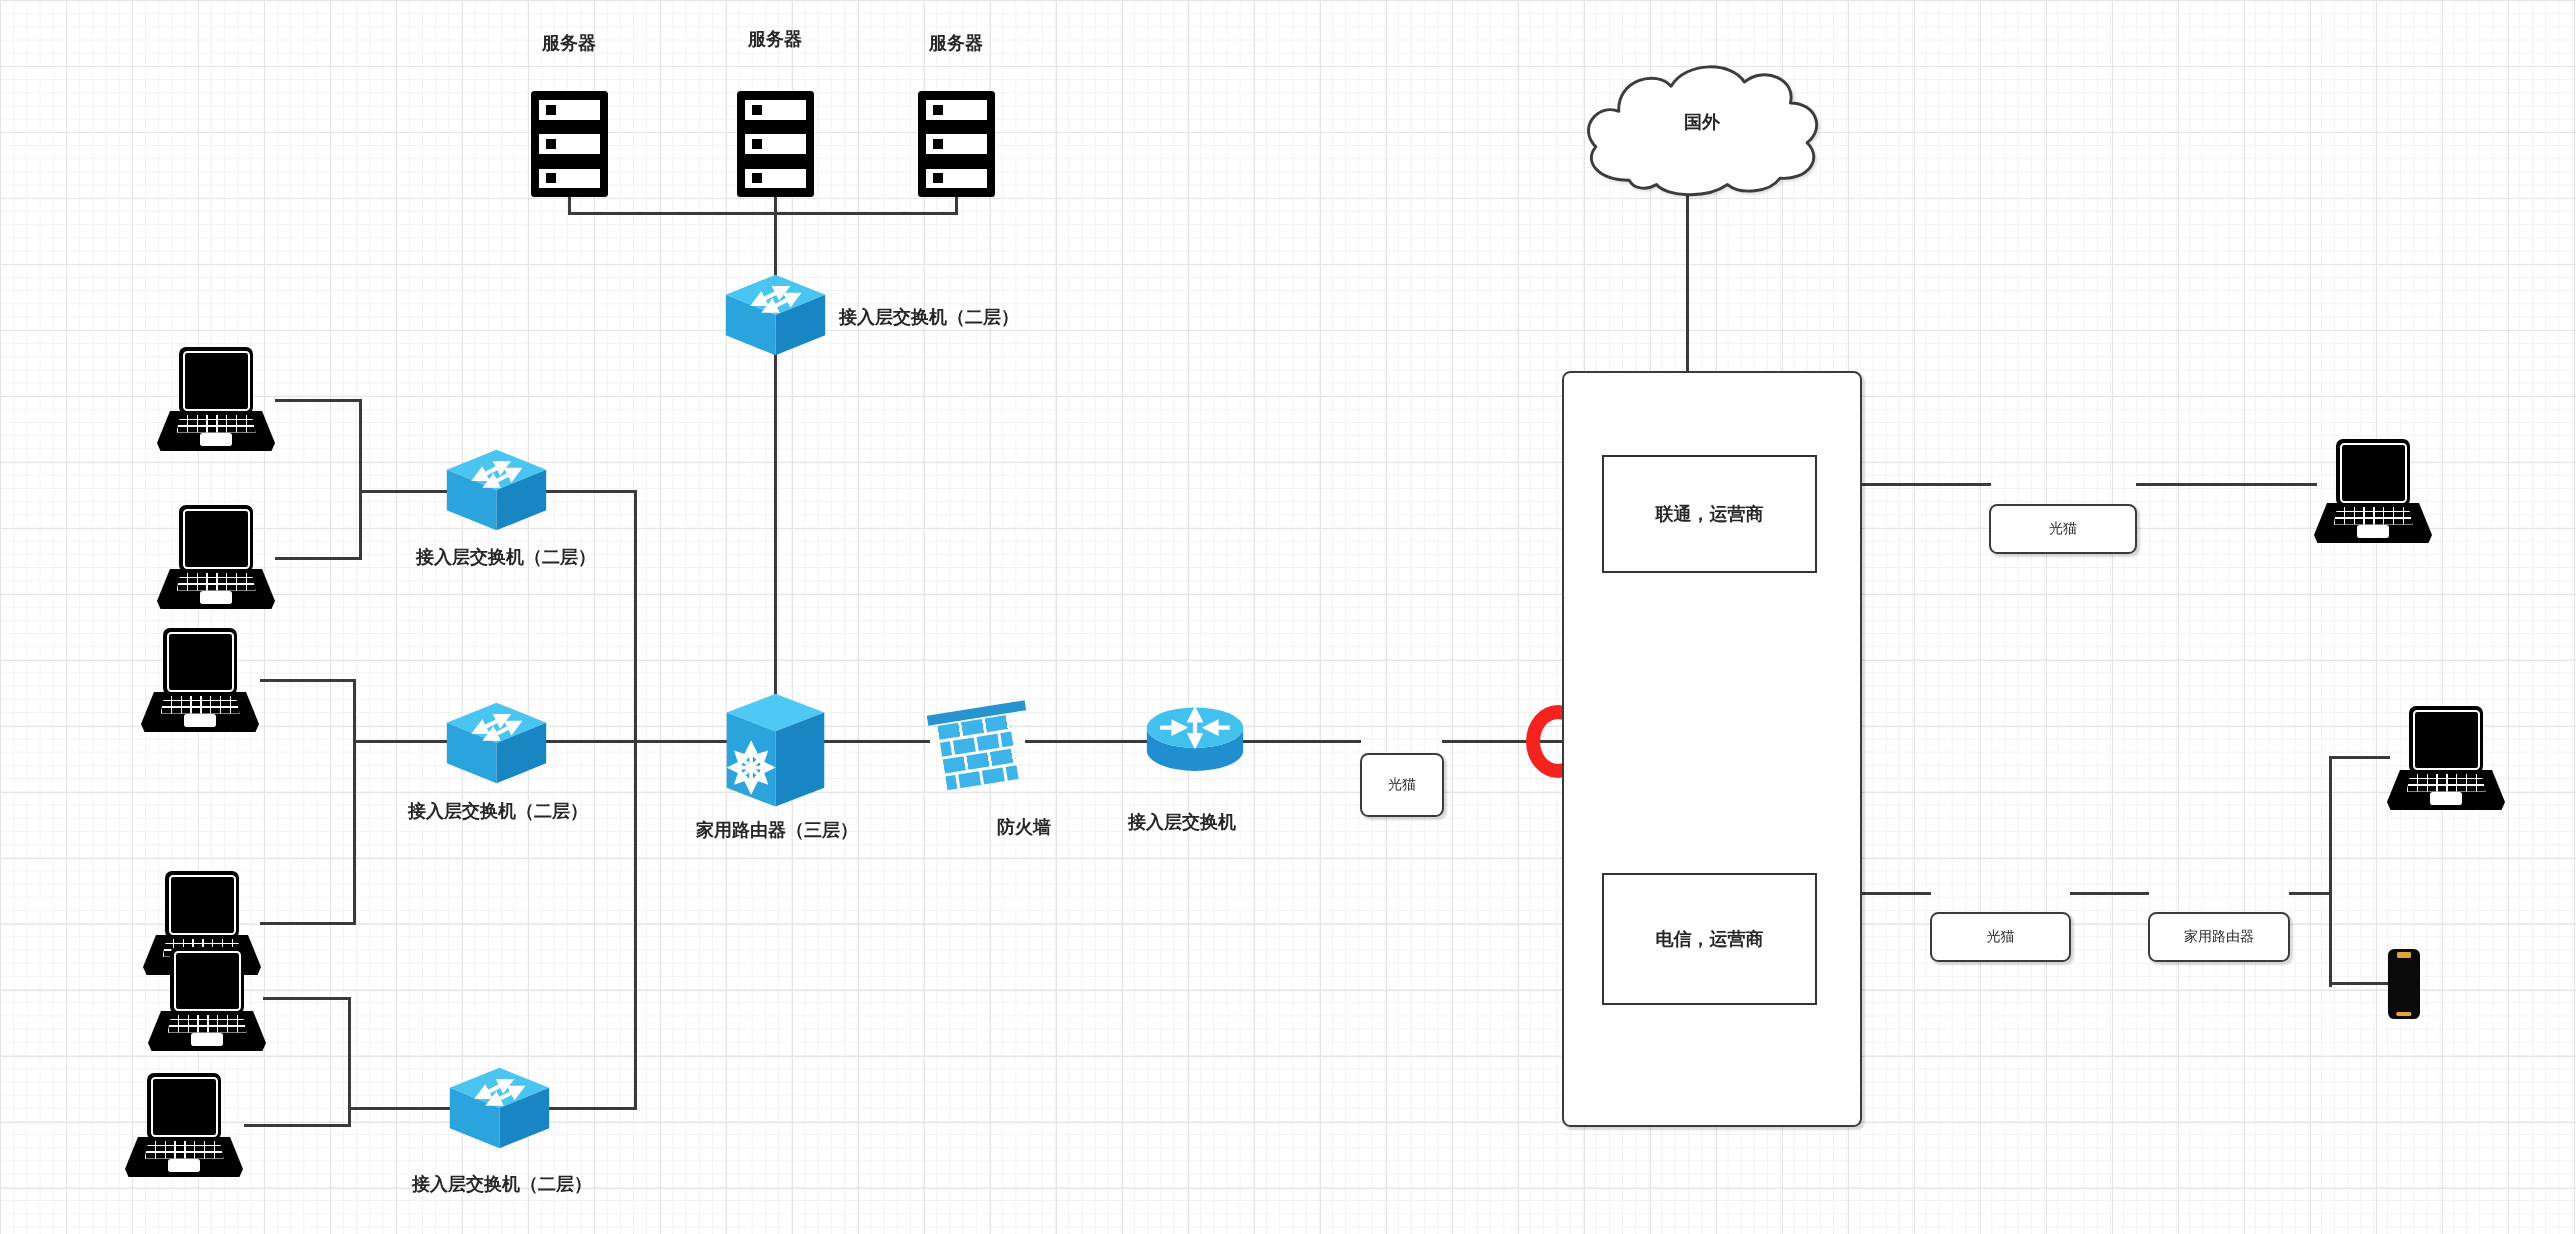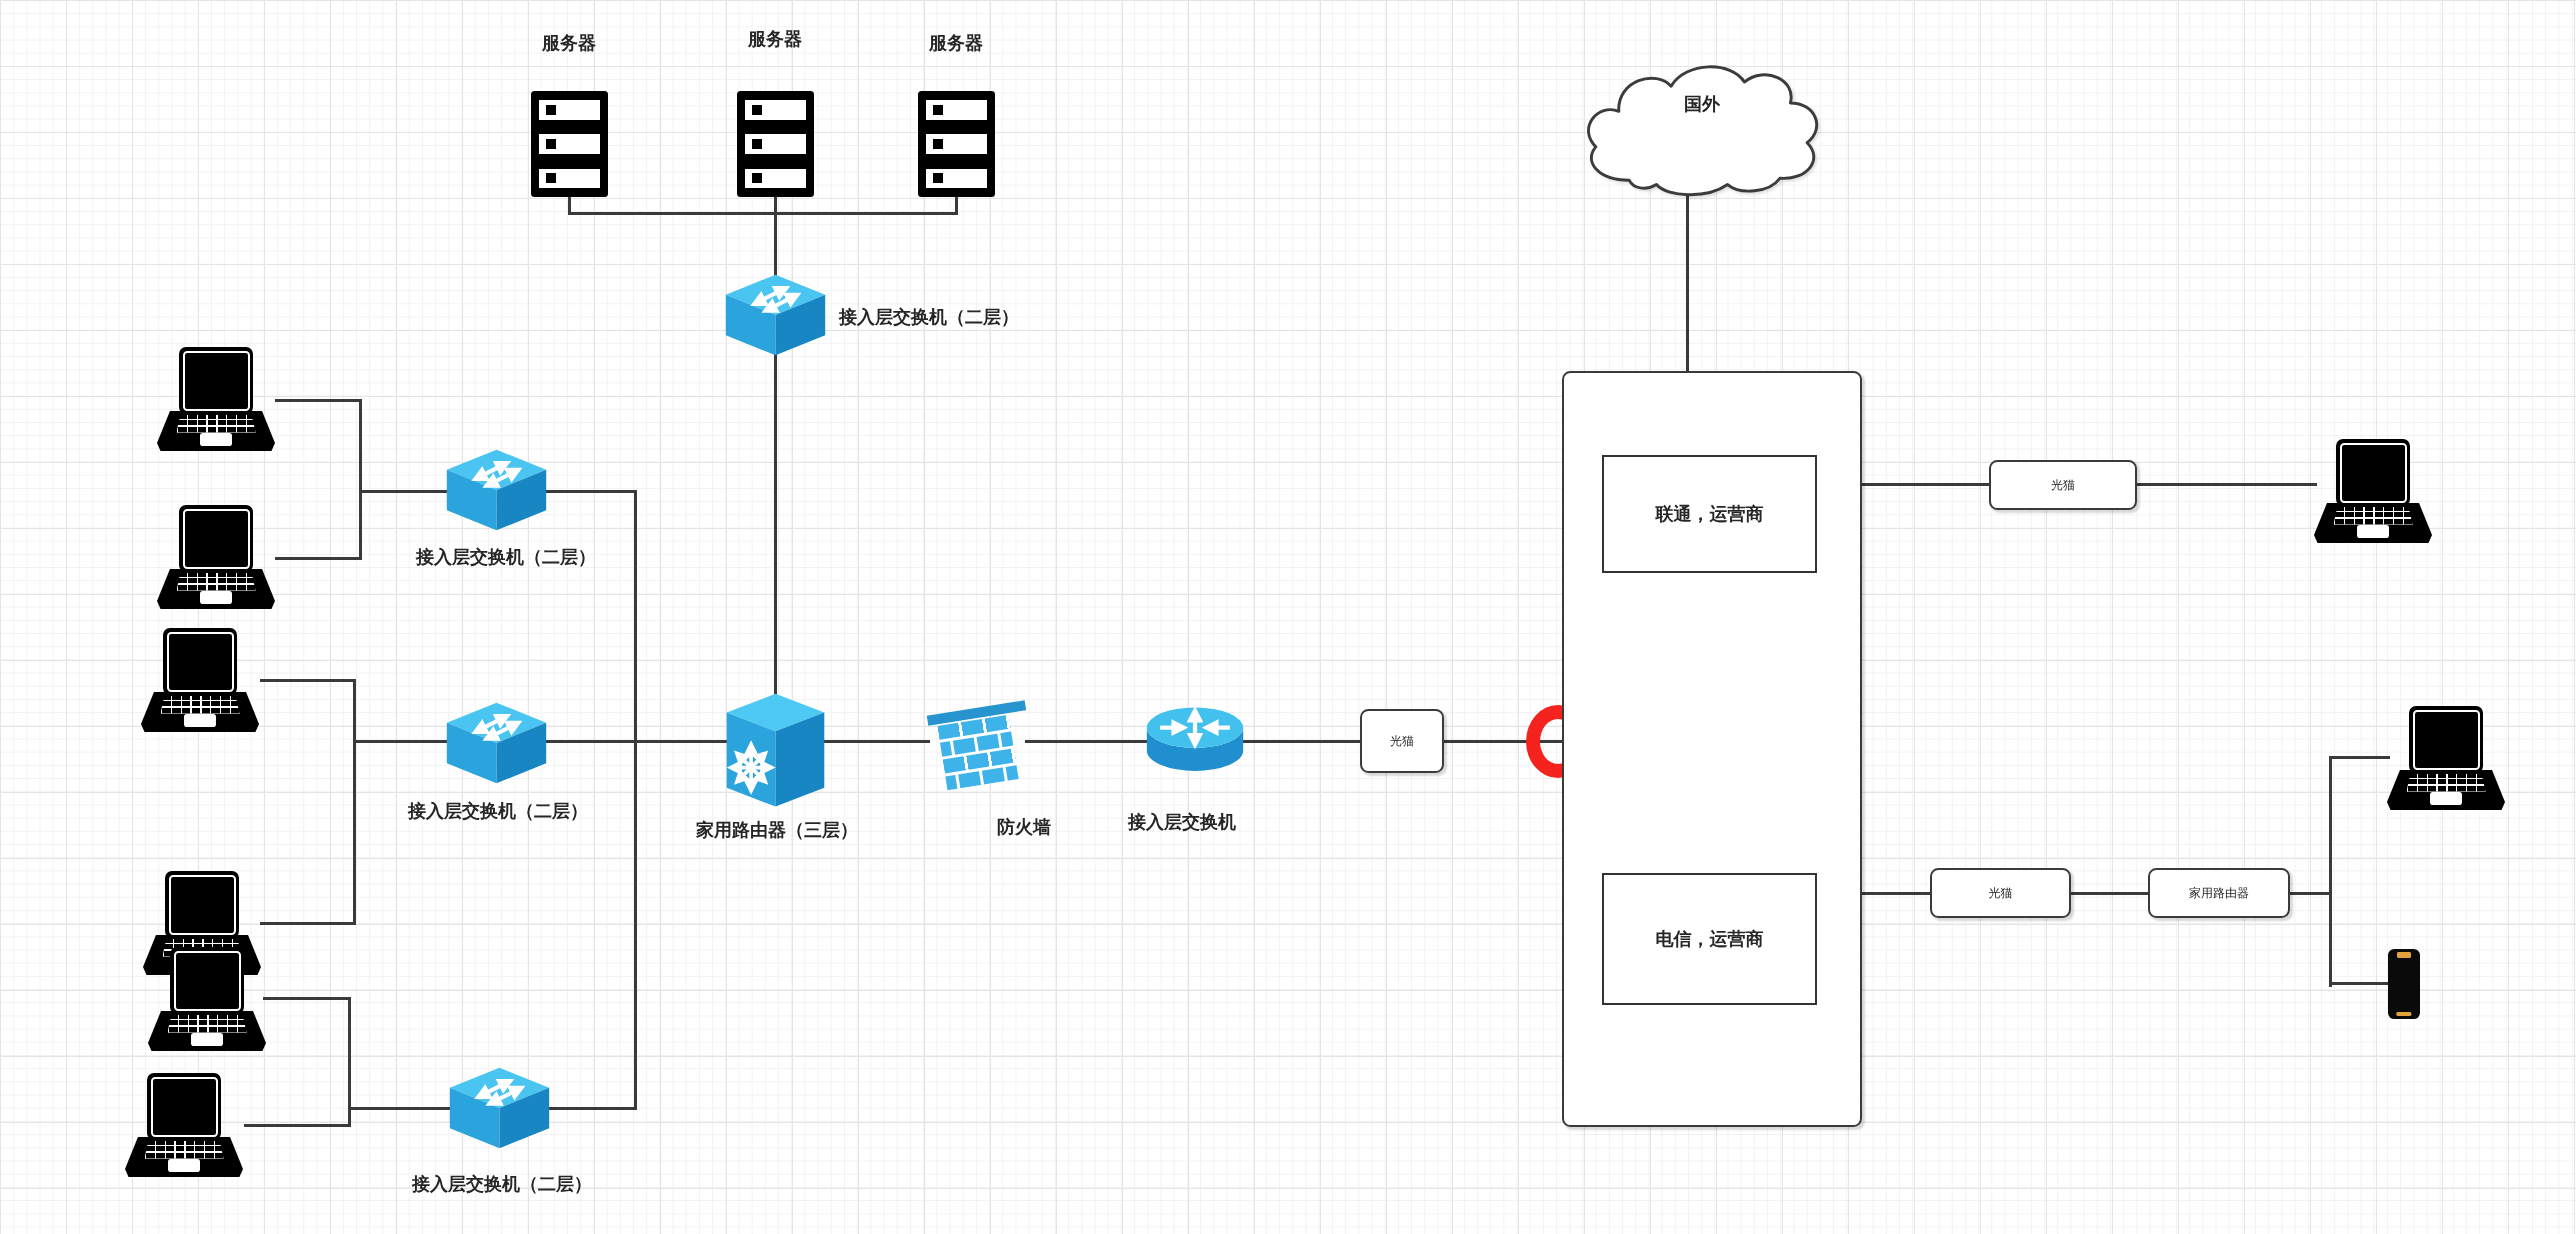--- a/index.html
+++ b/index.html
@@ -14,21 +14,21 @@
     background-size:66px 66px,66px 66px,13.2px 13.2px,13.2px 13.2px;
     font-family:Liberation Serif, serif;
   }
   .ln{position:absolute;background:#3a3a3a;}
   .lbl{position:absolute;transform:translate(-50%,-50%);font-size:18px;font-weight:600;color:#262626;white-space:nowrap;}
   .lbl-left{transform:translate(0,-50%);}
   
   .wbox{position:absolute;background:#fff;border:2.8px solid #3a3a3a;border-radius:8.4px;
         display:flex;align-items:center;justify-content:center;
         box-shadow:2.1px 2.1px 2.1px rgba(0,0,0,0.15);box-sizing:border-box;
-        font-size:12px;font-weight:500;color:#262626;white-space:nowrap;}
+        font-size:14px;font-weight:500;color:#262626;white-space:nowrap;margin-top:44px;}
   .bigbox{position:absolute;background:#fff;border:2.1px solid #3a3a3a;border-radius:8.4px;
         box-shadow:2.1px 2.1px 2.1px rgba(0,0,0,0.15);box-sizing:border-box;}
   .ispbox{position:absolute;background:#fff;border:2.8px solid #333;border-radius:0;
         display:flex;align-items:center;justify-content:center;
         font-size:18px;font-weight:600;color:#262626;white-space:nowrap;box-sizing:border-box;}
   
   .ring{position:absolute;width:36px;height:45px;border:14px solid #f5231d;border-radius:50%;}
   
   .server{position:absolute;width:77px;height:106px;background:#000;border-radius:3.5px;
           display:flex;flex-direction:column;justify-content:space-between;padding:9px 8.4px;box-sizing:border-box;}
@@ -223,21 +223,21 @@
   <div class="ispbox" style="left:1602px;top:455px;width:215px;height:118px">
     <span>联通，运营商</span>
   </div>
   <div class="ispbox" style="left:1602px;top:873px;width:215px;height:132px">
     <span>电信，运营商</span>
   </div>
 
   <svg style="left:1577px;top:59px;filter:drop-shadow(2.1px 2.1px 1.4px rgba(0,0,0,0.12))" width="251" height="136" viewBox="0 0 120 65">
     <path d="M25,58 C10,58 3,49 9,42 C0,33 10,21 20,25 C19,10 38,5 45,13 C52,1 74,1 80,11 C90,3 105,10 102,21 C114,21 119,33 110,40 C118,48 110,58 97,57 C92,64 78,65 72,60 C62,67 43,66 38,60 C33,63 27,62 25,58 Z" fill="#ffffff" stroke="#3c3c3c" stroke-width="1.4" stroke-linejoin="round"></path>
   </svg>
-  <div class="lbl" style="left:1702px;top:104px">国外</div>
+  <div class="lbl" style="left:1702px;top:122px">国外</div>
 
   <div class="wbox" style="left:1989px;top:460px;width:148px;height:50px">
     <span>光猫</span>
   </div>
   <div class="wbox" style="left:1930px;top:868px;width:141px;height:50px">
     <span>光猫</span>
   </div>
   <div class="wbox" style="left:2148px;top:868px;width:142px;height:50px">
     <span>家用路由器</span>
   </div>

